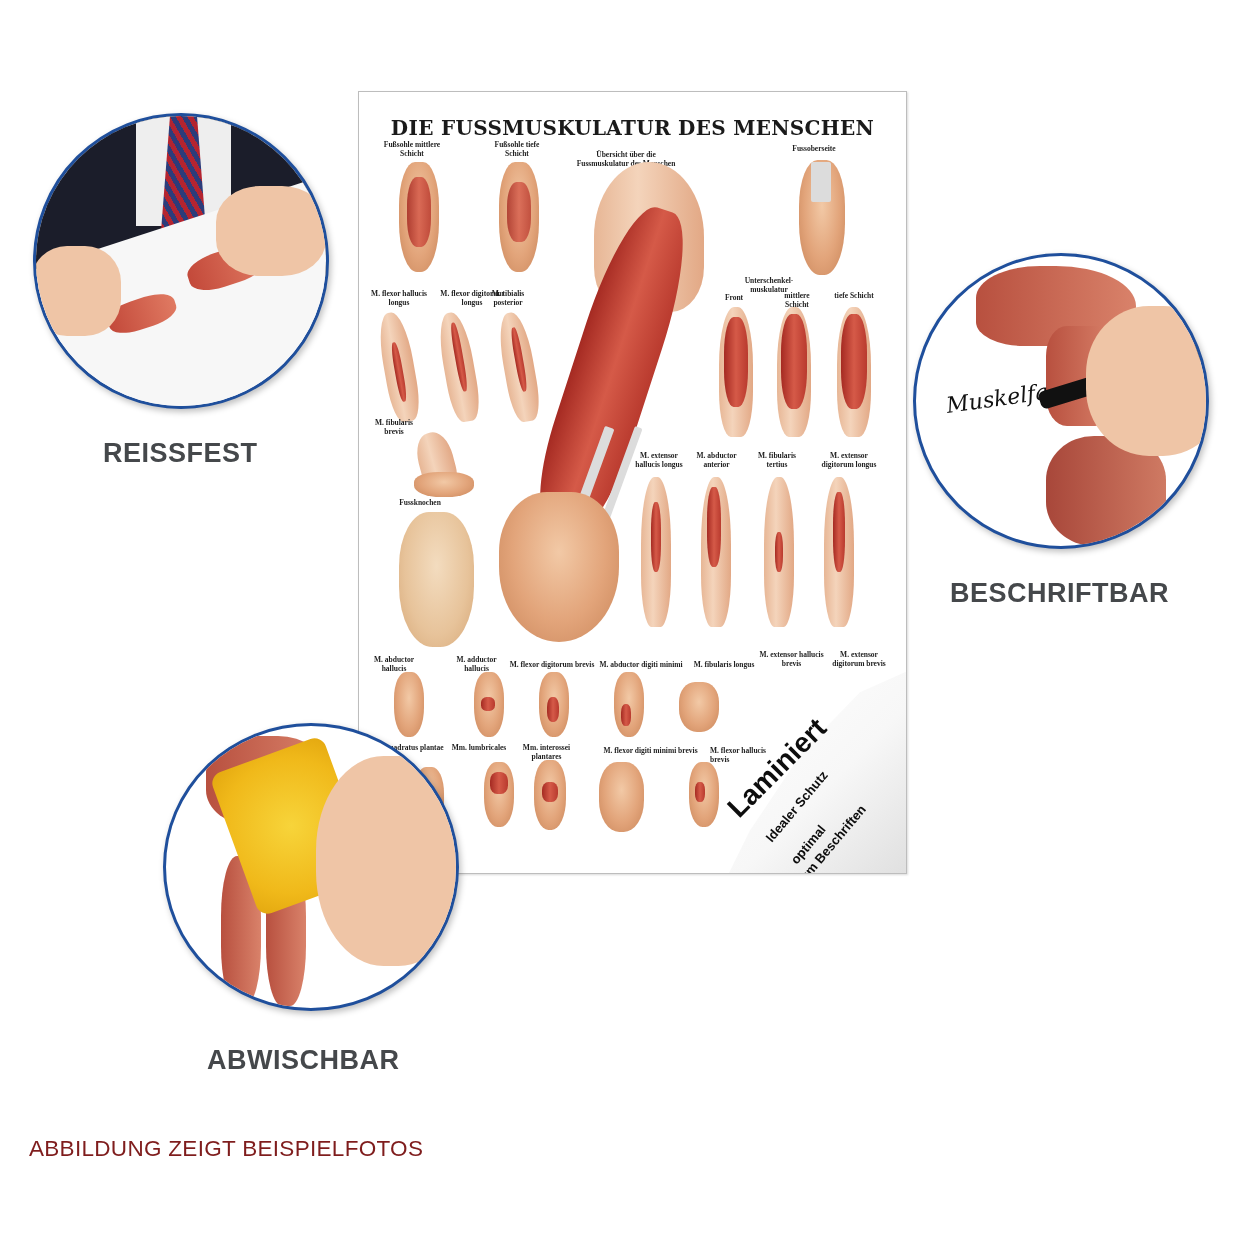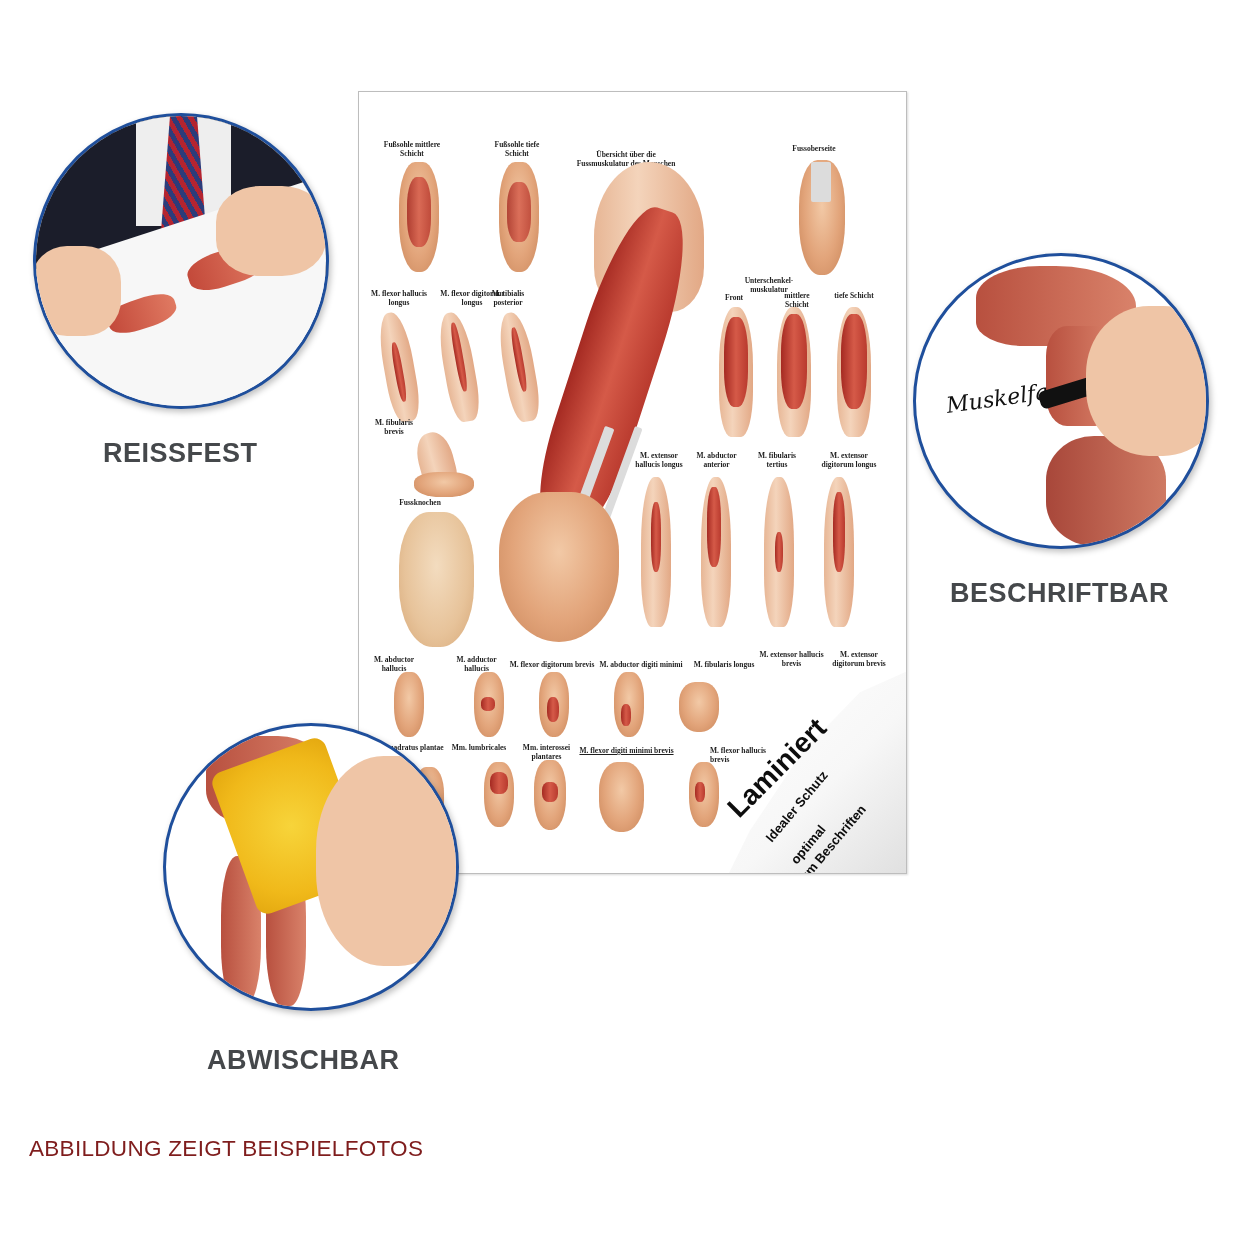--- a/index.html
+++ b/index.html
@@ -62,20 +62,21 @@
   }
   .disclaimer {
     position: absolute; left: 29px; top: 1136px; font-family: "Liberation Sans", sans-serif;
     font-size: 22.5px; color: #7f1d1d; letter-spacing: 0.3px;
   }
 </style>
 </head>
 <body>
 
 <div class="poster">
+  <div class="poster-title">DIE FUSSMUSKULATUR DES MENSCHEN</div>
 
   <div class="sec" style="left:18px;top:48px;width:70px;">Fußsohle mittlere Schicht</div>
   <div class="sec" style="left:133px;top:48px;width:50px;">Fußsohle tiefe Schicht</div>
   <div class="sec" style="left:212px;top:58px;width:110px;">Übersicht über die Fussmuskulatur des Menschen</div>
   <div class="sec" style="left:420px;top:52px;width:70px;">Fussoberseite</div>
 
   <div class="foot" style="left:40px;top:70px;width:40px;height:110px;"></div>
   <div class="muscle" style="left:48px;top:85px;width:24px;height:70px;opacity:.85"></div>
   <div class="foot" style="left:140px;top:70px;width:40px;height:110px;"></div>
   <div class="muscle" style="left:148px;top:90px;width:24px;height:60px;opacity:.8"></div>
@@ -146,21 +147,21 @@
   <div class="muscle" style="left:122px;top:605px;width:14px;height:14px;"></div>
   <div class="foot" style="left:180px;top:580px;width:30px;height:65px;"></div>
   <div class="muscle" style="left:188px;top:605px;width:12px;height:25px;"></div>
   <div class="foot" style="left:255px;top:580px;width:30px;height:65px;"></div>
   <div class="muscle" style="left:262px;top:612px;width:10px;height:22px;"></div>
   <div class="foot" style="left:320px;top:590px;width:40px;height:50px;"></div>
 
   <div class="sec" style="left:10px;top:651px;width:80px;">M. quadratus plantae</div>
   <div class="sec" style="left:90px;top:651px;width:60px;">Mm. lumbricales</div>
   <div class="sec" style="left:160px;top:651px;width:55px;">Mm. interossei plantares</div>
-  <div class="sec" style="left:215px;top:654px;width:105px;text-decoration:underline;">M. flexor digiti minimi brevis</div>
+  <div class="sec" style="left:239px;top:654px;width:105px;">M. flexor digiti minimi brevis</div>
   <div class="sec" style="left:328px;top:654px;width:90px;text-align:left;padding-left:23px;">M. flexor hallucis brevis</div>
 
   <div class="foot" style="left:55px;top:675px;width:30px;height:65px;"></div>
   <div class="foot" style="left:125px;top:670px;width:30px;height:65px;"></div>
   <div class="muscle" style="left:131px;top:680px;width:18px;height:22px;"></div>
   <div class="foot" style="left:175px;top:668px;width:32px;height:70px;"></div>
   <div class="muscle" style="left:183px;top:690px;width:16px;height:20px;"></div>
   <div class="foot" style="left:240px;top:670px;width:45px;height:70px;"></div>
   <div class="foot" style="left:330px;top:670px;width:30px;height:65px;"></div>
   <div class="muscle" style="left:336px;top:690px;width:10px;height:20px;"></div>

